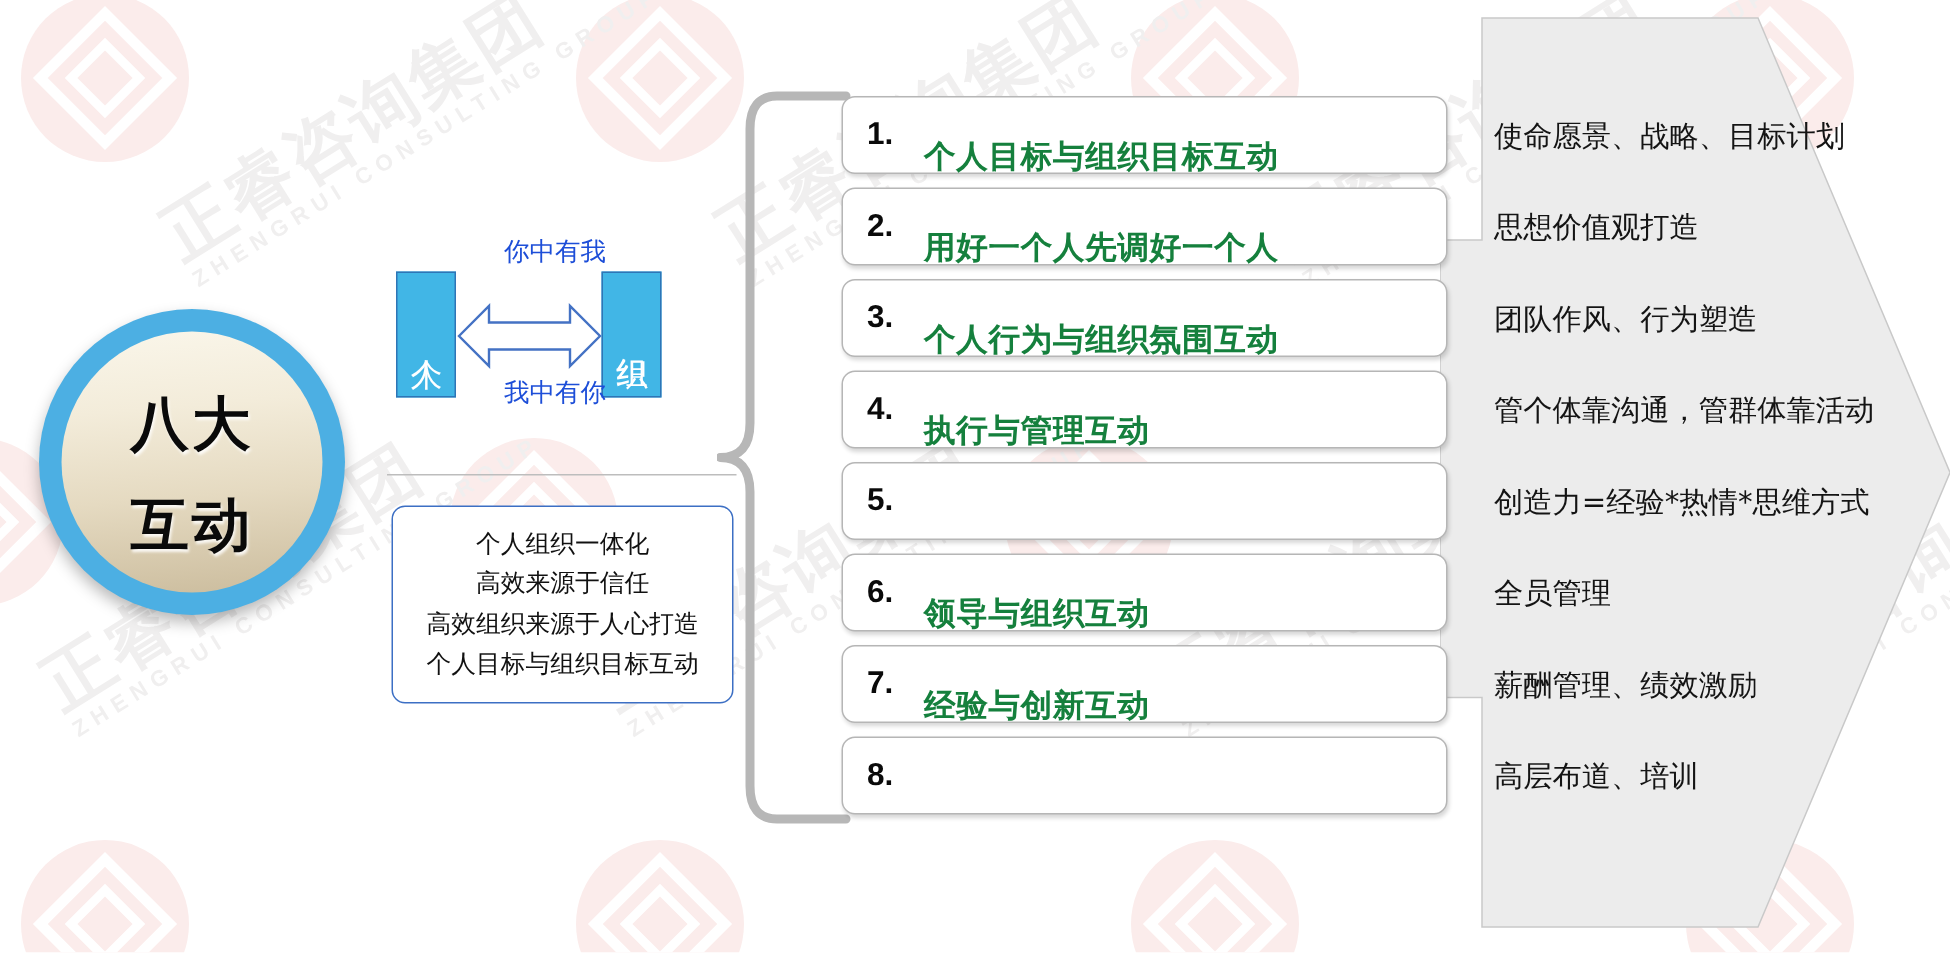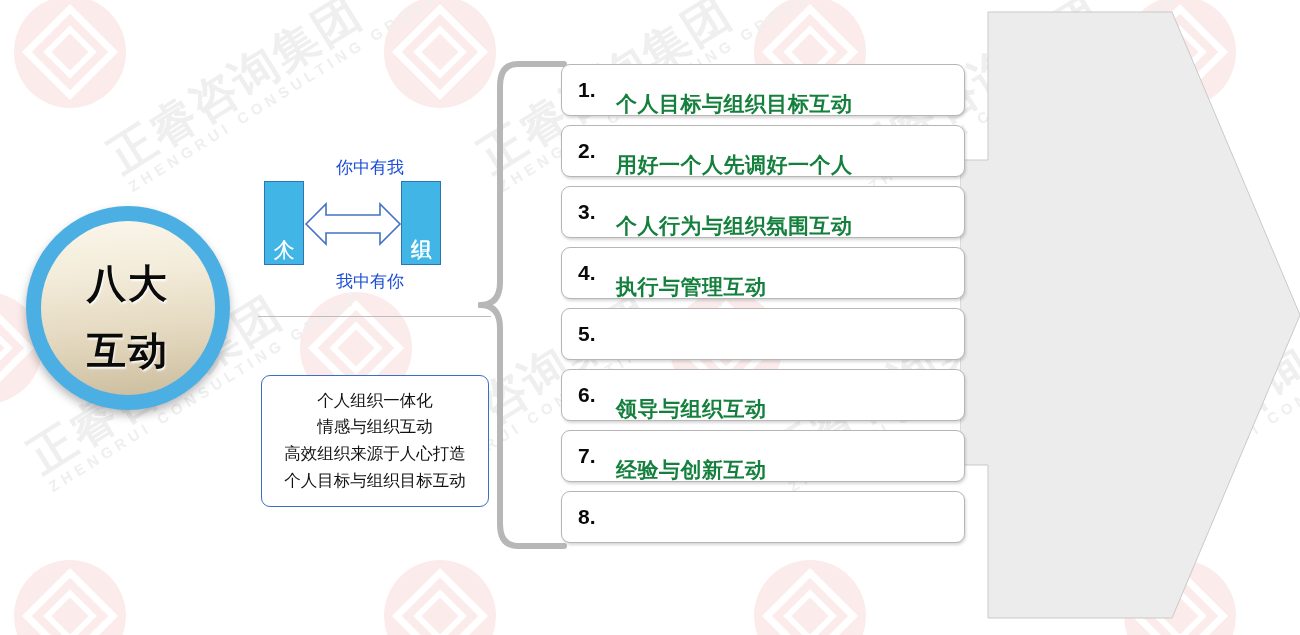--- a/index.html
+++ b/index.html
@@ -124,21 +124,21 @@
   #io-arrow  { position: absolute; left: 49px; top: 48px; width: 98px; height: 52px; }
   .io-caption {
     position: absolute;
     width: 230px;
     text-align: center;
     font-size: 17px;
     color: #1d4ed8;
     font-family: "DejaVu Sans", "Liberation Sans", sans-serif;
   }
   #io-caption-top { left: 0; top: 6px; }
-  #io-caption-bottom { left: 0; top: 120px; }
+  #io-caption-bottom { left: 0; top: 100px; }
 
   
   #io-divider {
     position: absolute;
     left: 258px;
     top: 316px;
     width: 233px;
     height: 0;
     border-top: 1.5px solid #bdbdbd;
     z-index: 3;
@@ -153,21 +153,20 @@
     height: 132px;
     border: 1.5px solid #3C6FC4;
     border-radius: 9px;
     background: #ffffff;
     box-sizing: border-box;
     display: flex;
     flex-direction: column;
     align-items: center;
     justify-content: center;
     z-index: 3;
-    margin-top: 38px;
   }
   #principles-box .pl {
     font-size: 16.5px;
     color: #111;
     line-height: 1.62;
     white-space: nowrap;
     font-family: "DejaVu Sans", "Liberation Sans", sans-serif;
   }
 
   
@@ -265,20 +264,30 @@
       <span class="cn">正睿咨询集团</span>
       <span class="en">ZHENGRUI CONSULTING GROUP</span>
     </div>
   </div>
 
   <svg id="chevron" viewBox="0 0 340 618" preserveAspectRatio="none">
     <polygon points="28,6 28,154 28,154 28,6" fill="none"></polygon>
     <path d="M 28,6 L 212,6 L 340,309 L 212,612 L 28,612 L 28,459 L 0,459 L 0,154 L 28,154 Z" fill="#ECECEC" stroke="#c9c9c9" stroke-width="1"></path>
   </svg>
 
+  <div id="chevron-labels">
+    <div class="chev-label">使命愿景、战略、目标计划</div>
+    <div class="chev-label">思想价值观打造</div>
+    <div class="chev-label">团队作风、行为塑造</div>
+    <div class="chev-label">管个体靠沟通，管群体靠活动</div>
+    <div class="chev-label">创造力=经验*热情*思维方式</div>
+    <div class="chev-label">全员管理</div>
+    <div class="chev-label">薪酬管理、绩效激励</div>
+    <div class="chev-label">高层布道、培训</div>
+  </div>
 
   <svg id="brace" viewBox="0 0 90 490">
     <path d="M 86,4 L 40,4 Q 22,4 22,26 L 22,222 Q 22,245 2,245 Q 22,245 22,268 L 22,464 Q 22,486 40,486 L 86,486" fill="none" stroke="#b7b7b7" stroke-width="6" stroke-linecap="round" stroke-linejoin="round"></path>
   </svg>
 
   <div id="circle-node">
     <div id="circle-inner">
       <div class="ln">八大</div>
       <div class="ln">互动</div>
     </div>
@@ -299,21 +308,21 @@
       <span>组织</span>
     </div>
 
     <div class="io-caption" id="io-caption-bottom">我中有你</div>
   </div>
 
   <div id="io-divider"></div>
 
   <div id="principles-box">
     <div class="pl">个人组织一体化</div>
-    <div class="pl">情感与组织互动</div>
+    <div class="pl">高效来源于信任</div>
     <div class="pl">高效组织来源于人心打造</div>
     <div class="pl">个人目标与组织目标互动</div>
   </div>
 
   <div id="list">
     <div class="list-item">
       <span class="num">1.</span>
       <span class="txt">个人目标与组织目标互动</span>
     </div>
     <div class="list-item">

